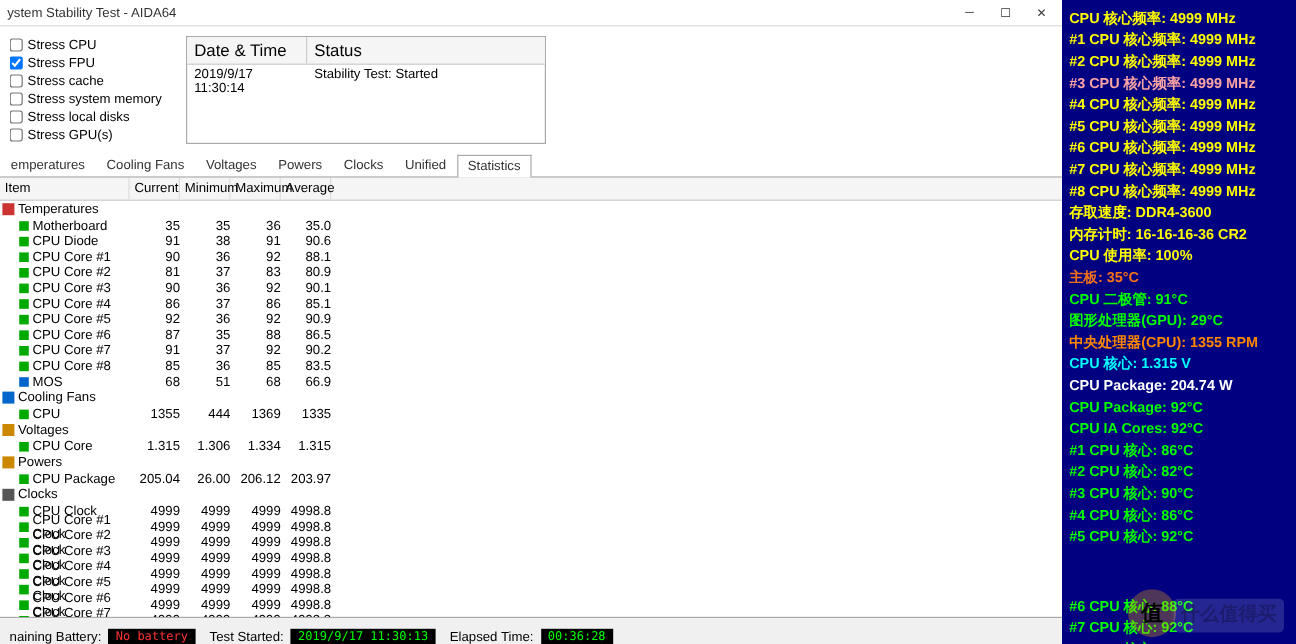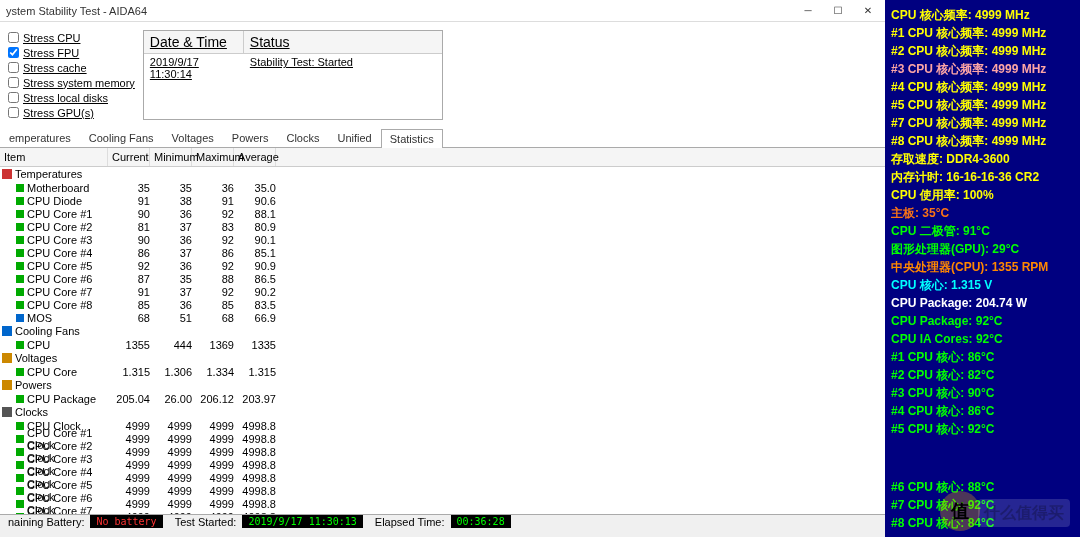--- a/index.html
+++ b/index.html
@@ -2,21 +2,21 @@
 <html><head>
 <meta charset="utf-8">
 <style>
 * { margin: 0; padding: 0; box-sizing: border-box; }
 body { font-family: "Segoe UI", Tahoma, sans-serif; font-size: 11px; background: #fff; width: 1080px; height: 537px; overflow: hidden; display: flex; }
 .main { flex: 1; display: flex; flex-direction: column; background: #fff; }
 .titlebar { height: 22px; background: #fff; display: flex; align-items: center; padding: 0 2px; border-bottom: 1px solid #ddd; }
 .titlebar-title { flex: 1; font-size: 11px; color: #333; padding-left: 4px; }
 .win-controls { display: flex; gap: 0; }
 .win-btn { width: 30px; height: 20px; display: flex; align-items: center; justify-content: center; color: #333; font-size: 10px; }
-.content-top { display: flex; padding: 8px; gap: 8px; text-decoration: underline; }
+.content-top { display: flex; padding: 8px; gap: 20px; }
 .stress-opts { display: flex; flex-direction: column; gap: 0; }
 .stress-opt { display: flex; align-items: center; gap: 4px; font-size: 11px; color: #000; height: 15px; }
 .stress-opt input { width: 11px; height: 11px; }
 .log-box { flex: 1; border: 1px solid #aaa; max-width: 300px; }
 .log-header { display: flex; background: #f5f5f5; border-bottom: 1px solid #ccc; font-size: 14px; }
 .log-h-dt { width: 100px; padding: 3px 6px; border-right: 1px solid #ccc; }
 .log-h-st { flex: 1; padding: 3px 6px; }
 .log-row { display: flex; font-size: 11px; }
 .log-r-dt { width: 100px; padding: 2px 6px; }
 .log-r-st { flex: 1; padding: 2px 6px; }
@@ -26,21 +26,21 @@
 .stats-area { flex: 1; overflow: auto; border-bottom: 1px solid #aaa; }
 .stats-header { display: flex; background: #f5f5f5; font-size: 11px; position: sticky; top: 0; border-bottom: 1px solid #ccc; }
 .stats-header > div { padding: 3px 4px; border-right: 1px solid #ddd; }
 .col-item { width: 108px; text-align: left; }
 .col-val { width: 42px; text-align: right; }
 .group-row { display: flex; align-items: center; gap: 3px; padding: 1px 2px; font-size: 11px; }
 .group-icon { width: 10px; height: 10px; display: inline-block; }
 .data-row { display: flex; font-size: 11px; padding: 0; height: 13px; align-items: center; }
 .data-row .col-item { padding-left: 16px; display: flex; align-items: center; gap: 3px; }
 .item-icon { width: 8px; height: 8px; background: #0a0; display: inline-block; flex-shrink: 0; }
-.statusbar { height: 22px; display: flex; align-items: flex-start; gap: 12px; padding: 0 8px; background: #f0f0f0; font-size: 11px; }
+.statusbar { height: 22px; display: flex; align-items: flex-end; gap: 12px; padding: 0 8px; background: #f0f0f0; font-size: 11px; }
 .status-seg { display: flex; align-items: center; gap: 6px; }
 .status-val { background: #000; color: #0f0; padding: 1px 6px; font-family: monospace; font-size: 10px; }
 .status-val.red { color: #f33; }
 .overlay { width: 195px; background: #000080; padding: 6px 6px; font-size: 12px; font-weight: bold; line-height: 1.5; overflow: hidden; position: relative; }
 .ov-line { white-space: nowrap; }
 .watermark { position: absolute; right: 10px; bottom: 10px; font-size: 16px; font-weight: bold; color: rgba(0,0,0,0.25); background: rgba(255,255,255,0.15); padding: 2px 6px; border-radius: 4px; }
 .wm-logo { position: absolute; right: 100px; bottom: 6px; width: 40px; height: 40px; border-radius: 50%; background: rgba(255,180,0,0.3); display: flex; align-items: center; justify-content: center; font-size: 18px; }
 </style>
 </head>
 <body>
@@ -374,20 +374,21 @@
   </div>
 </div>
 
 <div class="overlay" id="overlay">
   <div class="ov-line" style="color: rgb(255, 255, 0);">CPU 核心频率: 4999 MHz</div>
     <div class="ov-line" style="color: rgb(255, 255, 0);">#1 CPU 核心频率: 4999 MHz</div>
     <div class="ov-line" style="color: rgb(255, 255, 0);">#2 CPU 核心频率: 4999 MHz</div>
     <div class="ov-line" style="color: #fca5a5;">#3 CPU 核心频率: 4999 MHz</div>
     <div class="ov-line" style="color: rgb(255, 255, 0);">#4 CPU 核心频率: 4999 MHz</div>
     <div class="ov-line" style="color: rgb(255, 255, 0);">#5 CPU 核心频率: 4999 MHz</div>
+    <div class="ov-line" style="color: rgb(255, 255, 0);">#6 CPU 核心频率: 4999 MHz</div>
     <div class="ov-line" style="color: rgb(255, 255, 0);">#7 CPU 核心频率: 4999 MHz</div>
     <div class="ov-line" style="color: rgb(255, 255, 0);">#8 CPU 核心频率: 4999 MHz</div>
     <div class="ov-line" style="color: rgb(255, 255, 0);">存取速度: DDR4-3600</div>
     <div class="ov-line" style="color: rgb(255, 255, 0);">内存计时: 16-16-16-36 CR2</div>
     <div class="ov-line" style="color: rgb(255, 255, 0);">CPU 使用率: 100%</div>
     <div class="ov-line" style="color: #f97316;">主板: 35°C</div>
     <div class="ov-line" style="color: rgb(0, 255, 0);">CPU 二极管: 91°C</div>
     <div class="ov-line" style="color: rgb(0, 255, 0);">图形处理器(GPU): 29°C</div>
     <div class="ov-line" style="color: rgb(255, 136, 0);">中央处理器(CPU): 1355 RPM</div>
     <div class="ov-line" style="color: rgb(0, 255, 255);">CPU 核心: 1.315 V</div>

